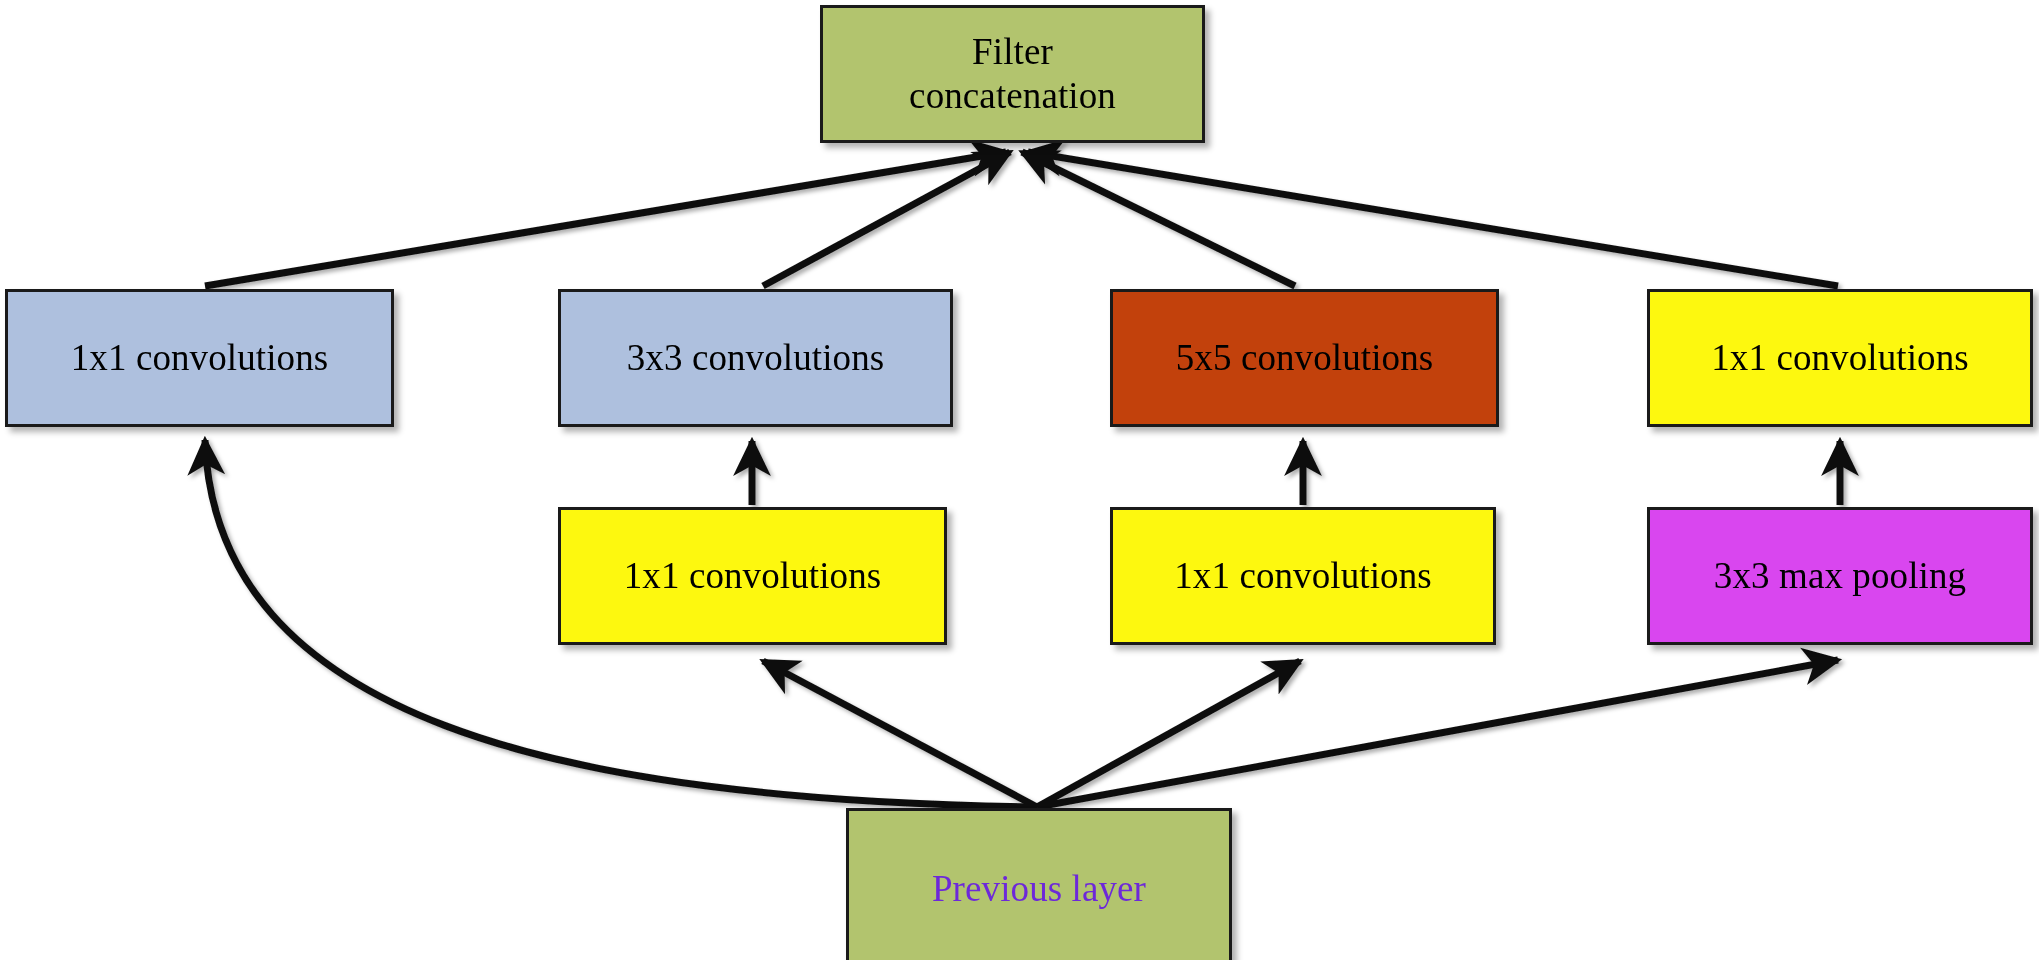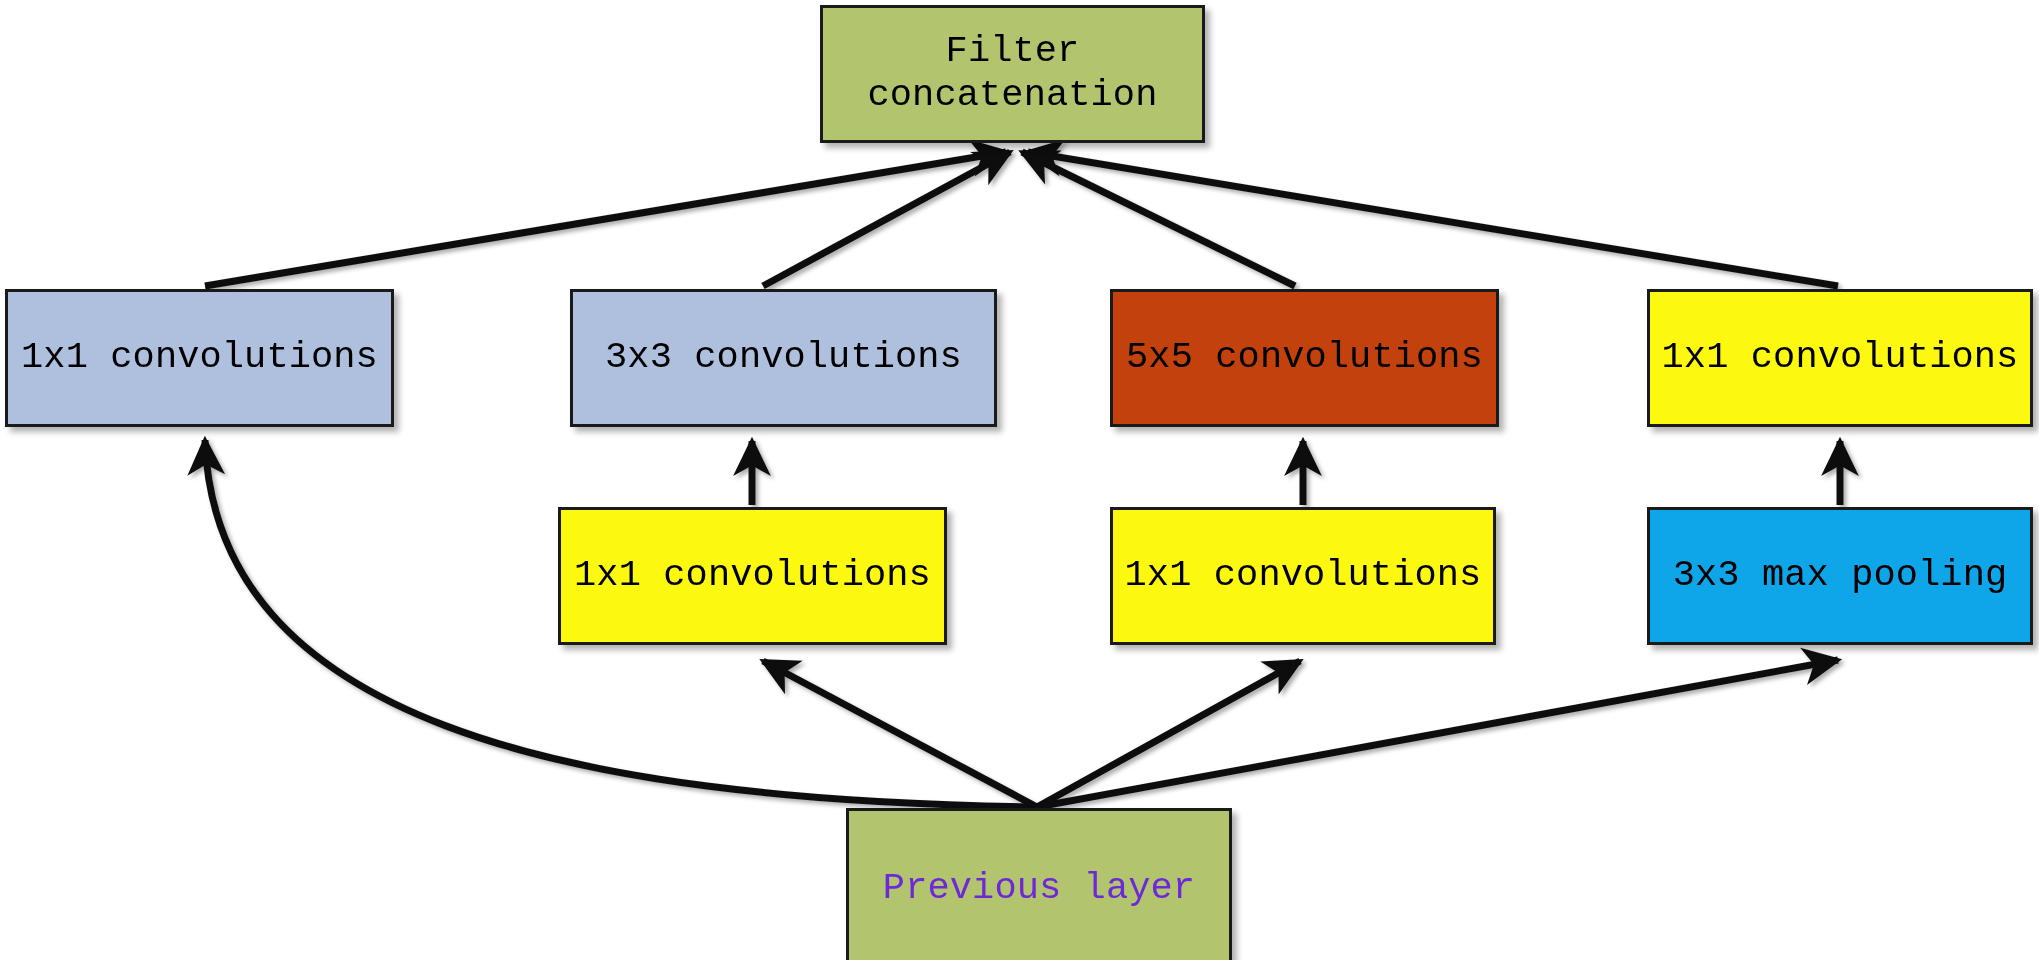--- a/index.html
+++ b/index.html
@@ -7,21 +7,21 @@
     margin: 0;
     padding: 0;
     background: #ffffff;
   }
   #canvas {
     position: relative;
     width: 2039px;
     height: 960px;
     background: #ffffff;
     overflow: hidden;
-    font-family: Liberation Mono, monospace;
+    font-family: Liberation Serif, serif;
   }
   #edges {
     position: absolute;
     left: 0;
     top: 0;
     width: 2039px;
     height: 960px;
     pointer-events: none;
   }
   .node {
@@ -72,22 +72,22 @@
         <path d="M 763 286 L 1010 152" marker-end="url(#arrowhead)"></path>
         <path d="M 1295 286 L 1022 152" marker-end="url(#arrowhead)"></path>
         <path d="M 1838 286 L 1028 152" marker-end="url(#arrowhead)"></path>
       </g>
   </svg>
 
   <div id="node-layer">
       <div class="node" style="left: 820px; top: 5px; width: 385px; height: 138px; background: rgb(178, 196, 110); border-color: rgb(26, 26, 26); color: rgb(0, 0, 0);"><span class="node-label">Filter
 concatenation</span></div>
       <div class="node" style="left: 5px; top: 289px; width: 389px; height: 138px; background: rgb(174, 192, 222); border-color: rgb(26, 26, 26); color: rgb(0, 0, 0);"><span class="node-label">1x1 convolutions</span></div>
-      <div class="node" style="left: 570px; top: 289px; width: 427px; height: 138px; background: rgb(174, 192, 222); border-color: rgb(26, 26, 26); color: rgb(0, 0, 0);"><span class="node-label">3x3 convolutions</span></div>
+      <div class="node" style="left: 558px; top: 289px; width: 395px; height: 138px; background: rgb(174, 192, 222); border-color: rgb(26, 26, 26); color: rgb(0, 0, 0);"><span class="node-label">3x3 convolutions</span></div>
       <div class="node" style="left: 1110px; top: 289px; width: 389px; height: 138px; background: #c2410c; border-color: rgb(26, 26, 26); color: rgb(0, 0, 0);"><span class="node-label">5x5 convolutions</span></div>
       <div class="node" style="left: 1647px; top: 289px; width: 386px; height: 138px; background: rgb(253, 248, 15); border-color: rgb(26, 26, 26); color: rgb(0, 0, 0);"><span class="node-label">1x1 convolutions</span></div>
       <div class="node" style="left: 558px; top: 507px; width: 389px; height: 138px; background: rgb(253, 248, 15); border-color: rgb(26, 26, 26); color: rgb(0, 0, 0);"><span class="node-label">1x1 convolutions</span></div>
       <div class="node" style="left: 1110px; top: 507px; width: 386px; height: 138px; background: rgb(253, 248, 15); border-color: rgb(26, 26, 26); color: rgb(0, 0, 0);"><span class="node-label">1x1 convolutions</span></div>
-      <div class="node" style="left: 1647px; top: 507px; width: 386px; height: 138px; background: #0ea5e9; border-color: rgb(26, 26, 26); color: rgb(0, 0, 0);"><span class="node-label">3x3 max pooling</span></div>
+      <div class="node" style="left: 1647px; top: 507px; width: 386px; height: 138px; background: #d946ef; border-color: rgb(26, 26, 26); color: rgb(0, 0, 0);"><span class="node-label">3x3 max pooling</span></div>
       <div class="node" style="left: 846px; top: 808px; width: 386px; height: 162px; background: rgb(178, 196, 110); border-color: rgb(26, 26, 26); color: #6d28d9;"><span class="node-label">Previous layer</span></div>
     </div>
 
 </div>
 
 </body></html>

